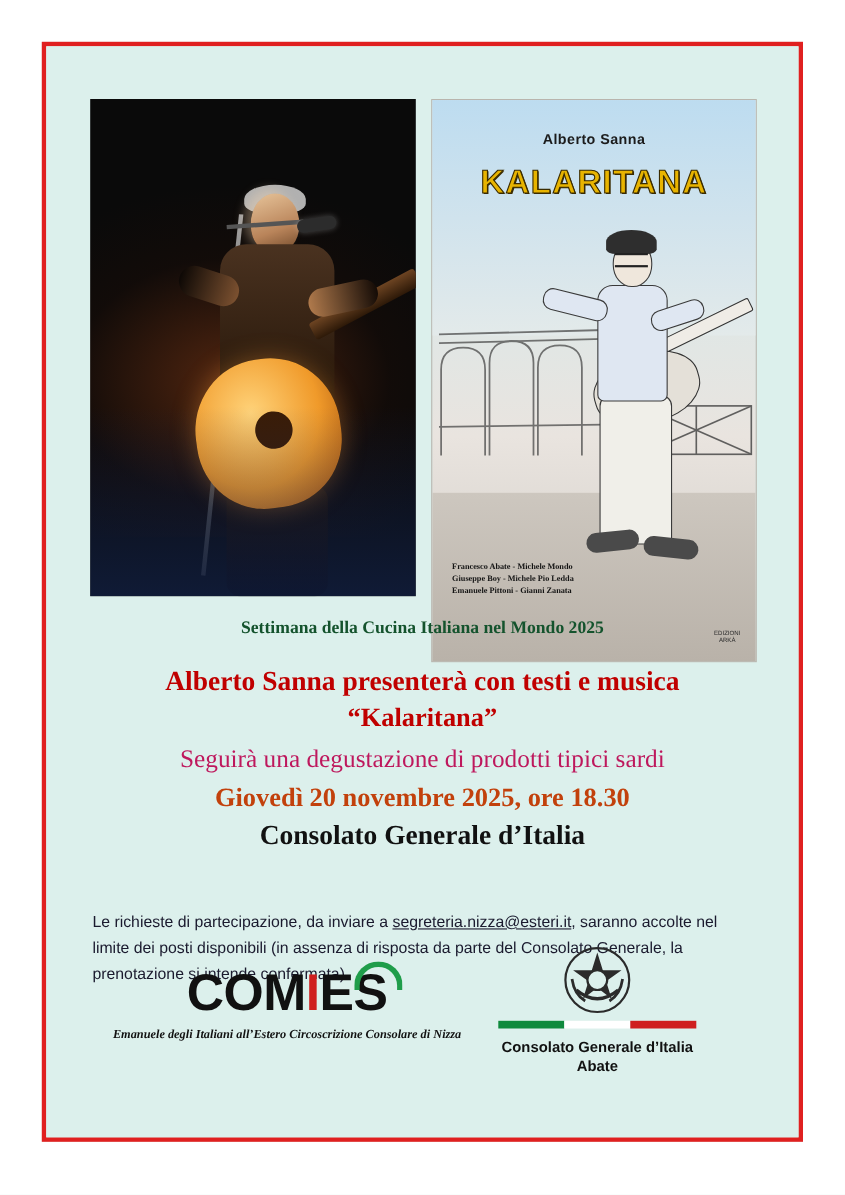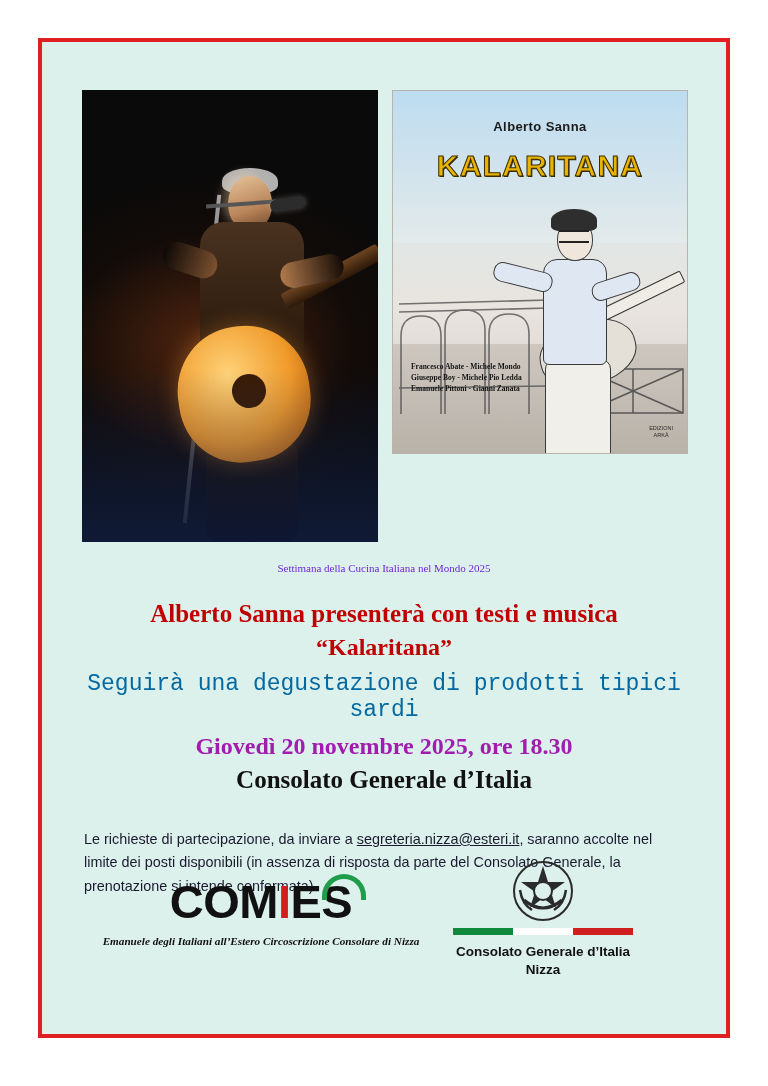--- a/index.html
+++ b/index.html
@@ -155,21 +155,21 @@
     position: absolute;
     left: 124px; top: 352px;
     width: 92px; height: 100px;
     background: linear-gradient(180deg,#1d1208,#070403);
     border-radius: 12px;
   }
 
   
   .cover {
     width: 296px;
-    height: 364px;
+    height: 512px;
     flex: none;
     position: relative;
     overflow: hidden;
     background: linear-gradient(180deg,#cfe6f2 0%,#dfe7e6 38%,#e9e4df 60%,#cfcac3 100%);
     border: 1px solid #b9b5ad;
     box-sizing: border-box;
   }
   .cover .sky {
     position: absolute; left:0; top:0; width:100%; height:42%;
     background: linear-gradient(180deg,#bddcf0, #e3eaea);
@@ -262,50 +262,50 @@
   
   .txt {
     position: absolute;
     left: 30px;
     right: 30px;
     top: 520px;
     text-align: center;
   }
   .line-sub {
     font-family: "Liberation Serif", serif;
-    font-weight: normal;
-    font-size: 11px;
-    color: #6d28d9;
+    font-weight: bold;
+    font-size: 16px;
+    color: #14532d;
     margin: 0 0 26px 0;
   }
   .line-red {
     font-family: "Liberation Serif", serif;
     font-weight: bold;
     font-size: 25px;
     color: #c00000;
     margin: 0 0 6px 0;
   }
   .line-red-it {
     font-family: "Liberation Serif", serif;
     font-weight: bold;
     font-size: 24px;
     color: #c00000;
     margin: 0 0 10px 0;
   }
   .line-plain {
-    font-family: Liberation Mono, monospace;
+    font-family: Liberation Serif, serif;
     font-size: 23px;
-    color: #0369a1;
+    color: #be185d;
     margin: 0 0 10px 0;
   }
   .line-bold {
     font-family: "Liberation Serif", serif;
     font-weight: bold;
     font-size: 24px;
-    color: #a21caf;
+    color: #c2410c;
     margin: 0 0 6px 0;
   }
   .line-bold2 {
     font-family: "Liberation Serif", serif;
     font-weight: bold;
     font-size: 25px;
     color: #111;
     margin: 0 0 0 0;
   }
 
@@ -517,19 +517,19 @@
             <path d="M8 30 Q10 44 20 50" fill="none" stroke="#2b2b2b" stroke-width="2.5"></path>
             <path d="M54 30 Q52 44 42 50" fill="none" stroke="#2b2b2b" stroke-width="2.5"></path>
           </svg>
         </div>
         <div class="flagbar">
           <span class="fb-g"></span>
           <span class="fb-w"></span>
           <span class="fb-r"></span>
         </div>
         <div class="consolato-l1">Consolato Generale d’Italia</div>
-        <div class="consolato-l2">Nizza</div>
+        <div class="consolato-l2">Abate</div>
       </div>
 
     </div>
 
   </div>
 </div>
 
 </body></html>

